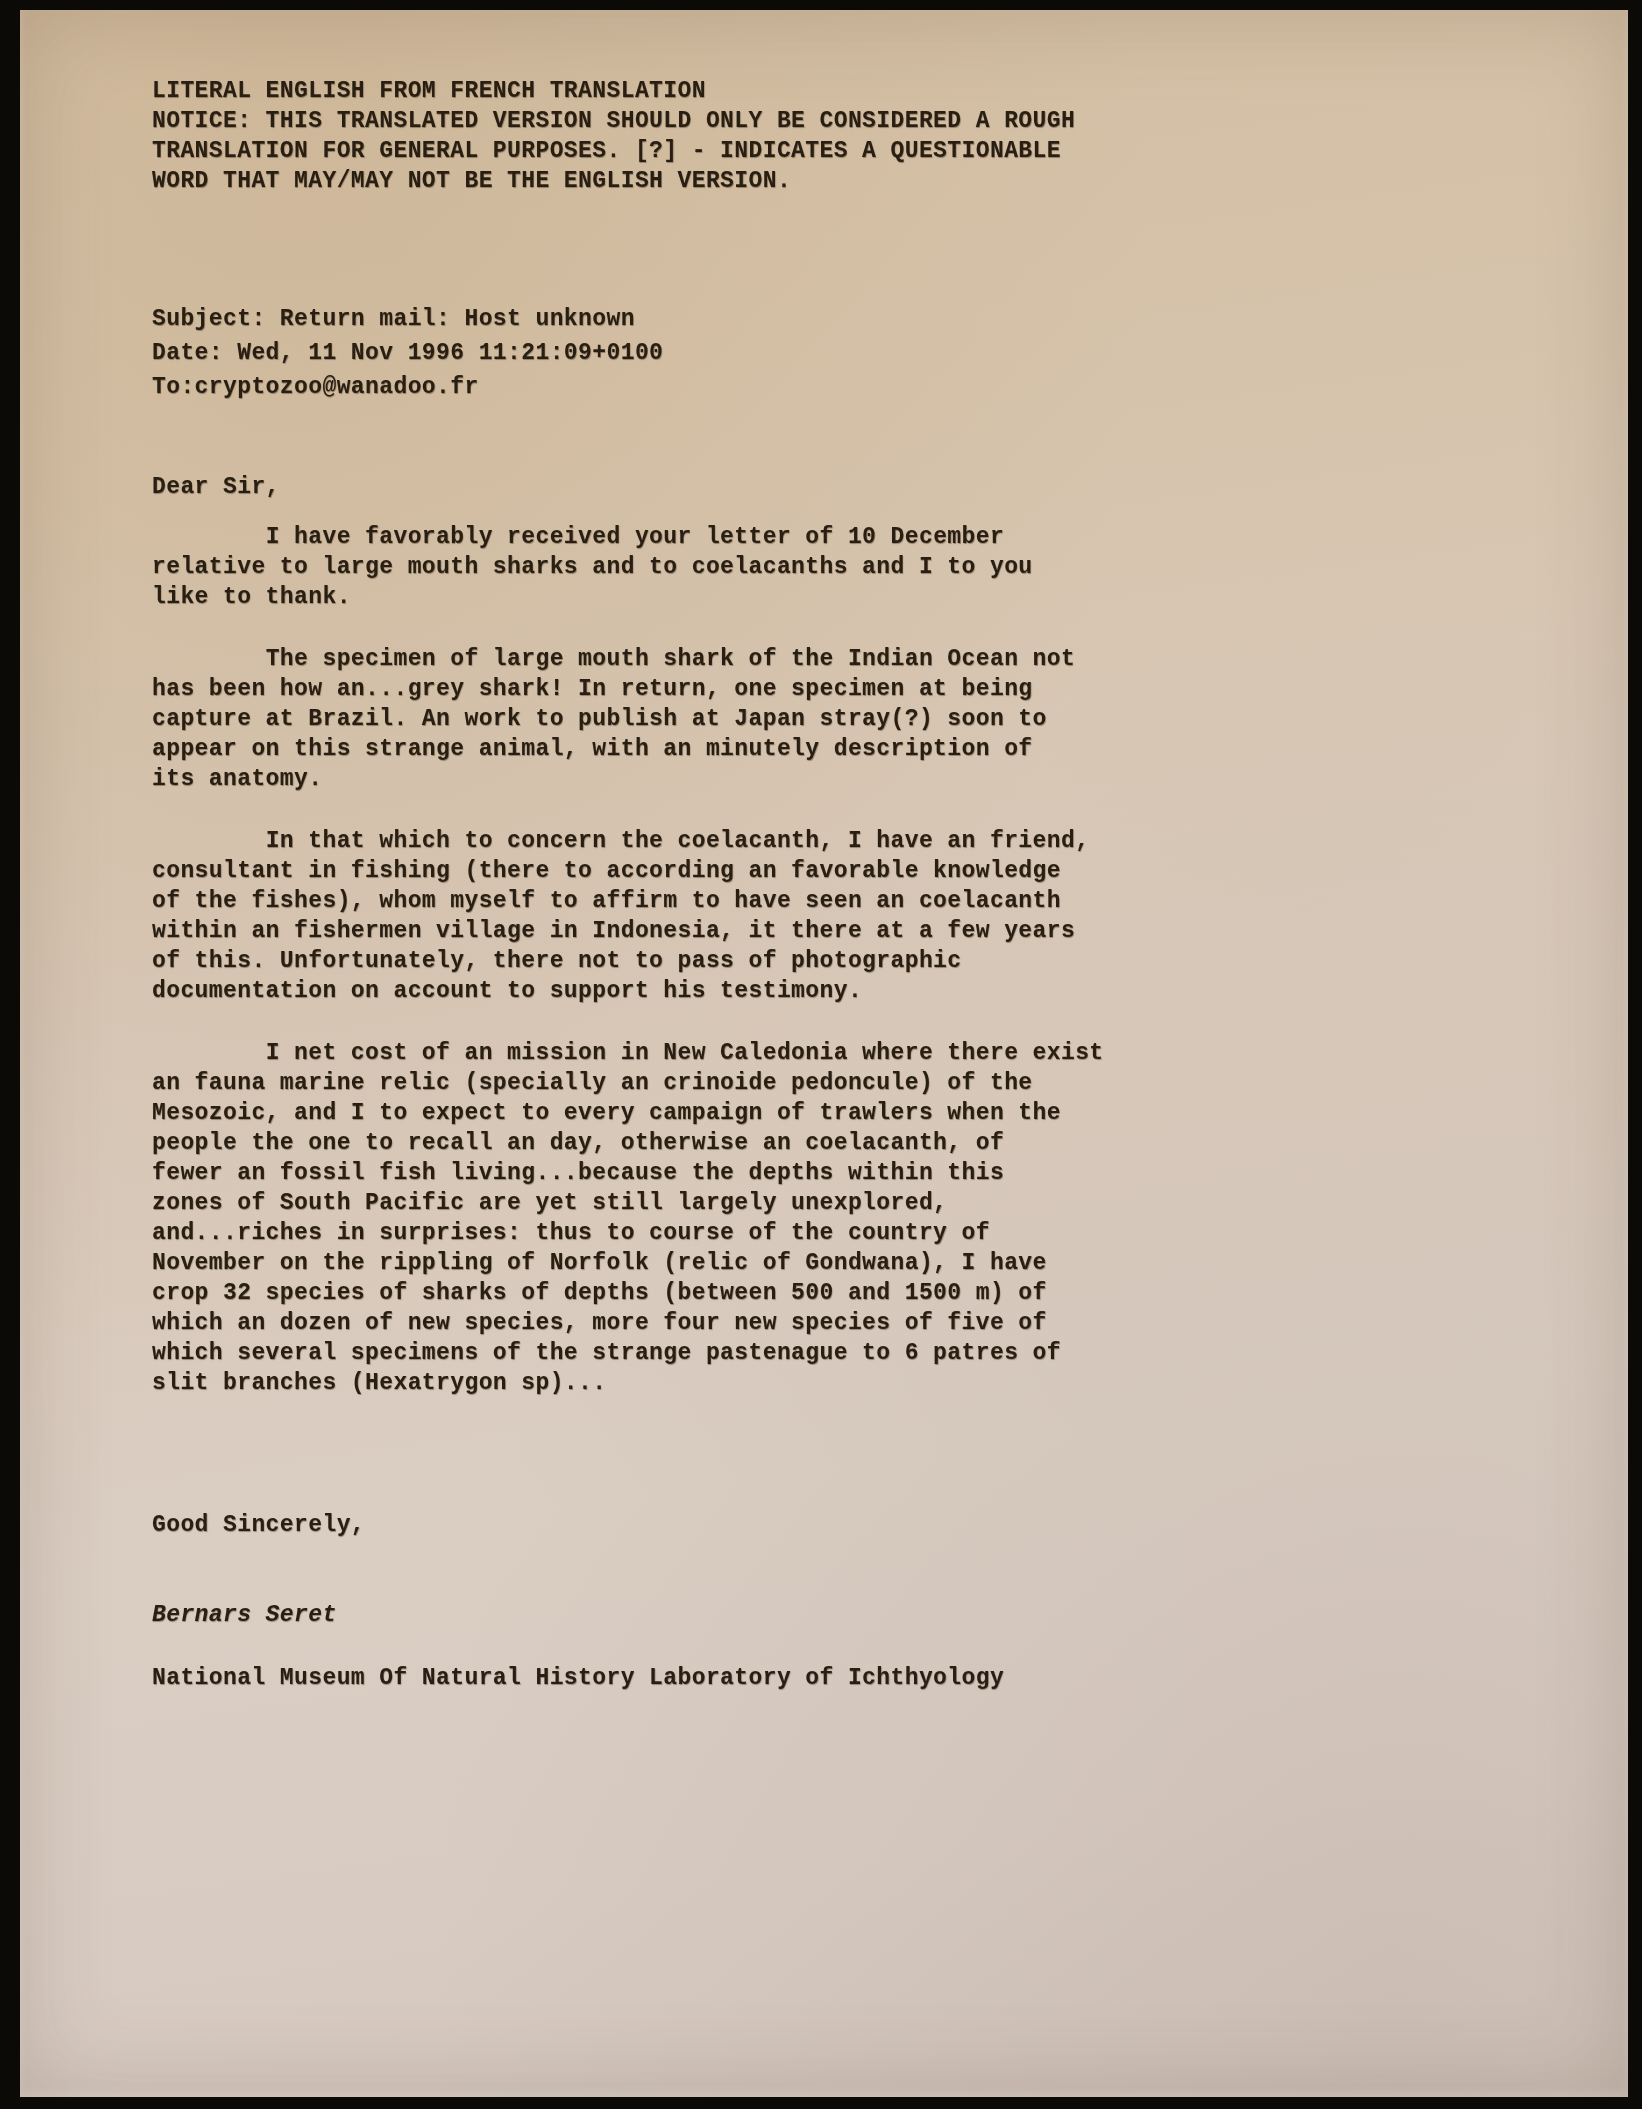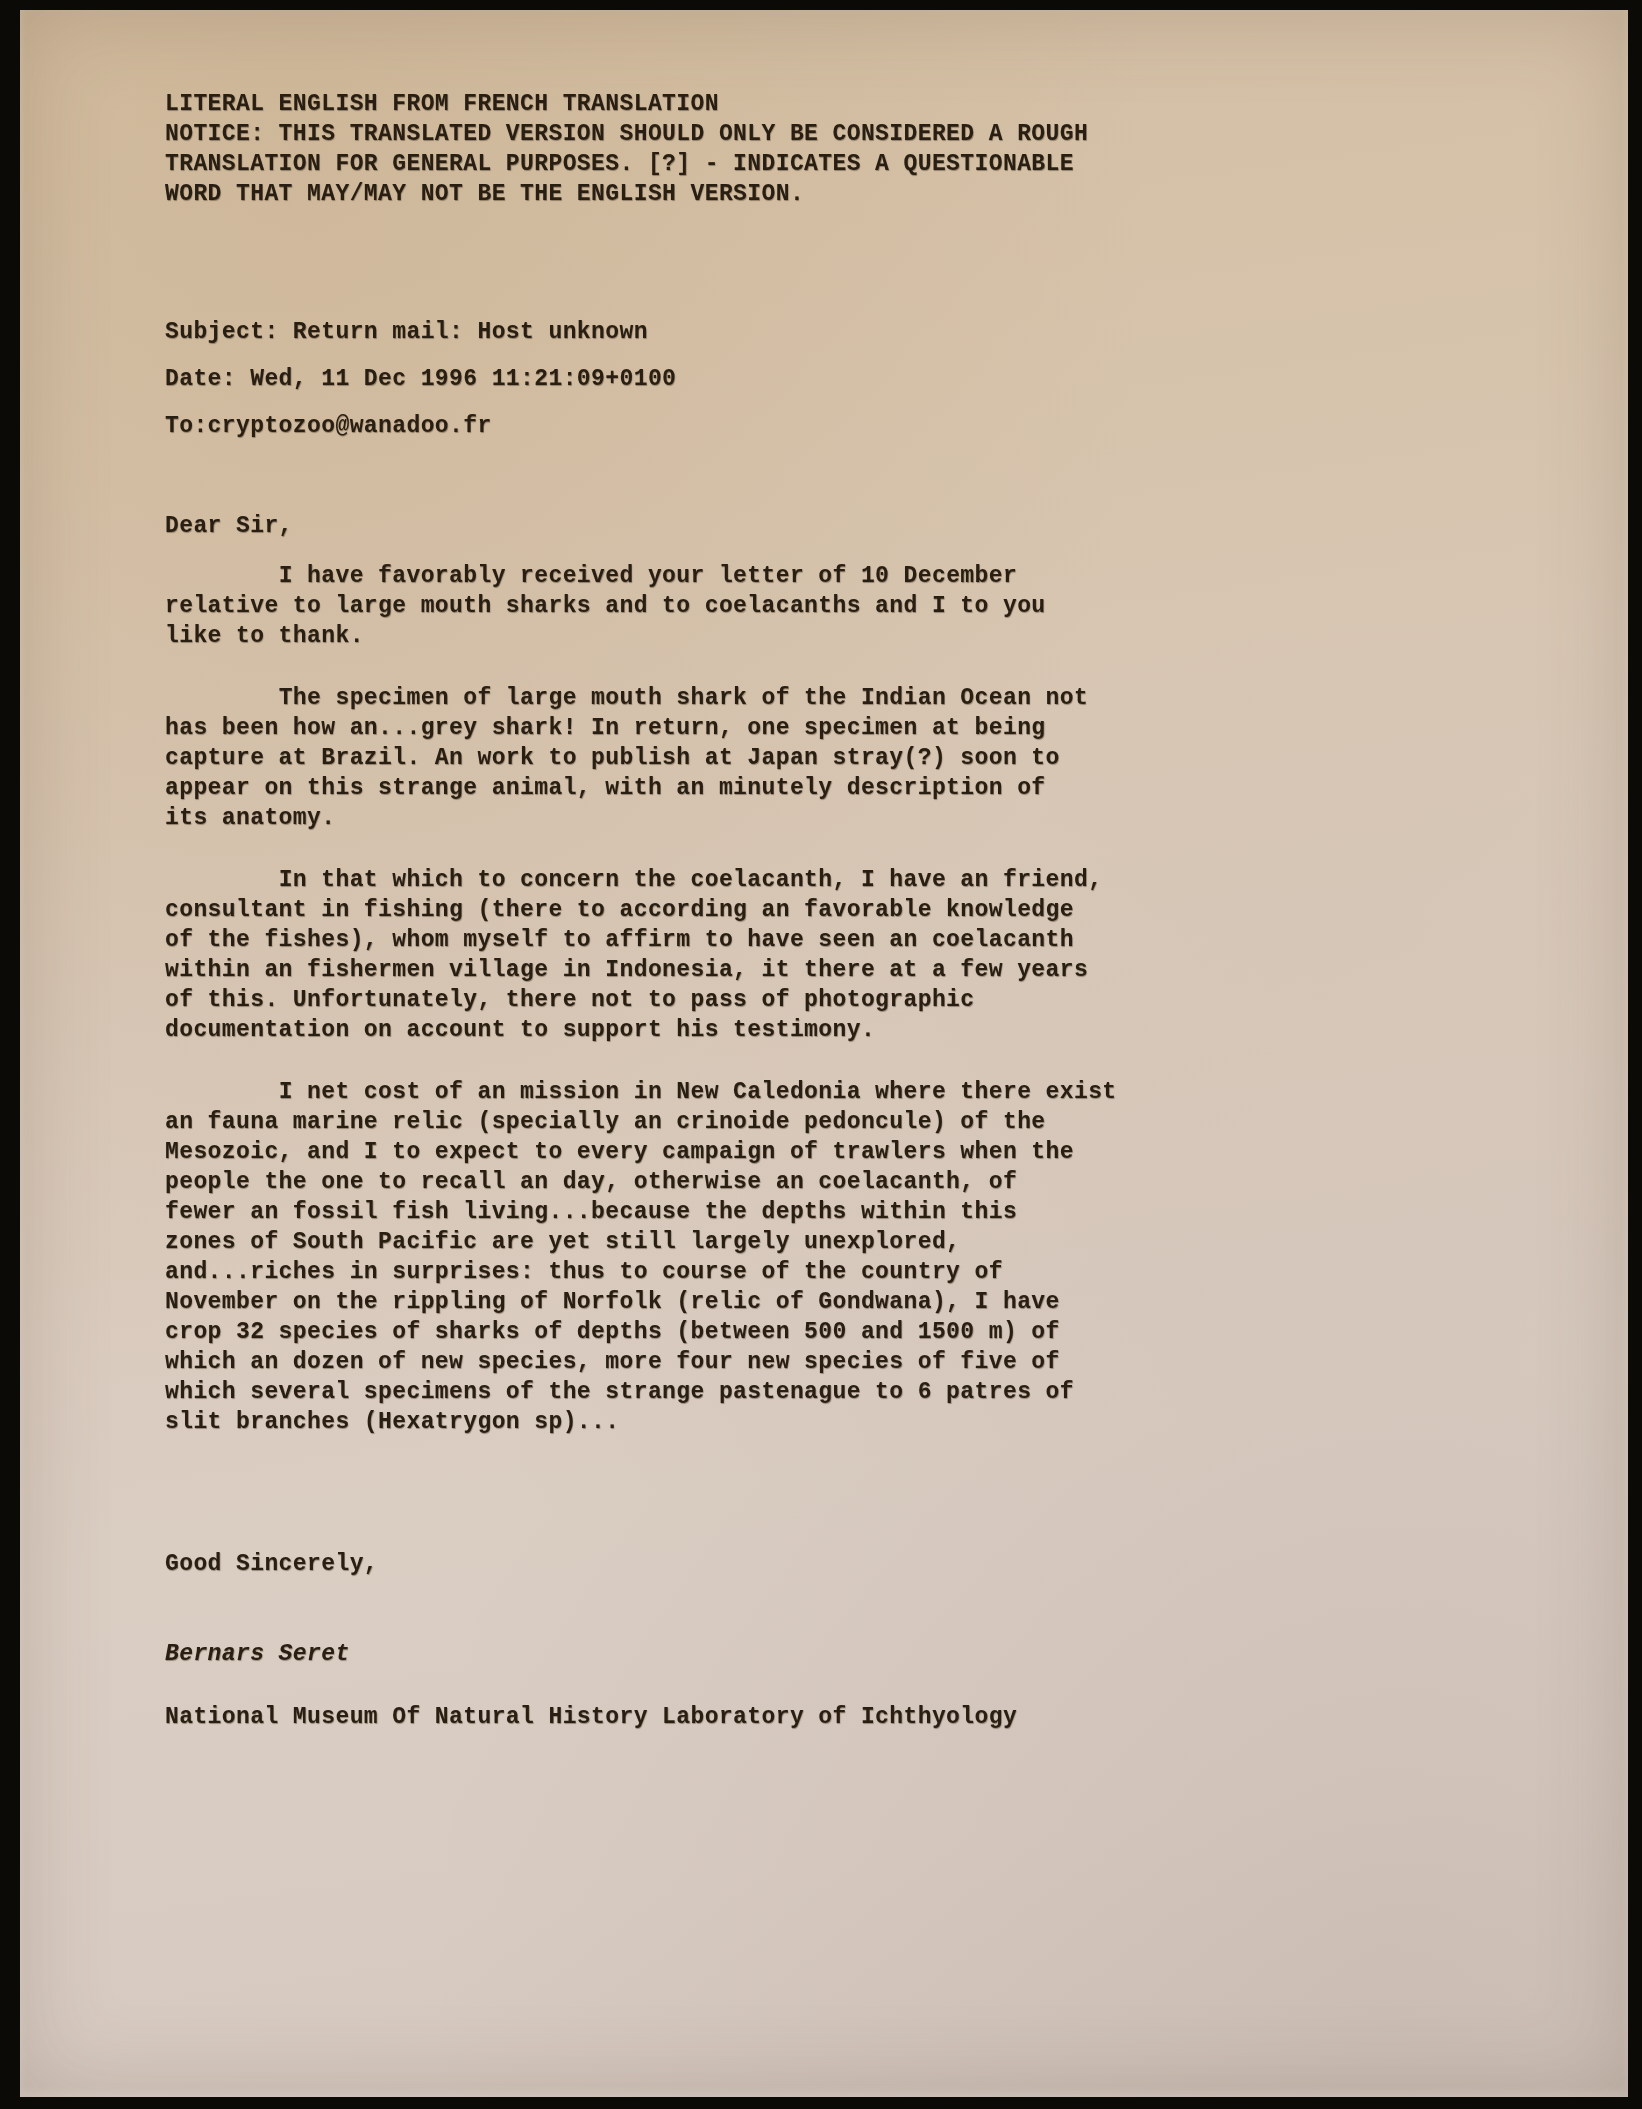--- a/index.html
+++ b/index.html
@@ -33,21 +33,21 @@
     width: 1010px;
     color: #281e12;
     font-size: 23px;
     line-height: 30px;
     font-weight: 700;
     letter-spacing: 0.4px;
     text-shadow: 0.6px 0.6px 0.8px rgba(70,50,30,0.45);
   }
   .block {
     white-space: pre-wrap;
-    margin: 17px;
+    margin: 4px;
   }
   .mail-header  { margin-top: 108px; }
   .salutation   { margin-top: 70px; }
   .para-first   { margin-top: 20px; }
   .para         { margin-top: 32px; }
   .closing      { margin-top: 112px; }
   .signature    { margin-top: 60px; font-style: italic; }
   .organization { margin-top: 33px; }
 </style>
 </head>
@@ -56,21 +56,21 @@
 <div class="paper">
   <div class="content">
 
     <p class="block notice">LITERAL ENGLISH FROM FRENCH TRANSLATION
 NOTICE: THIS TRANSLATED VERSION SHOULD ONLY BE CONSIDERED A ROUGH
 TRANSLATION FOR GENERAL PURPOSES. [?] - INDICATES A QUESTIONABLE
 WORD THAT MAY/MAY NOT BE THE ENGLISH VERSION.</p>
 
     <div class="mail-header">
       <p class="block">Subject: Return mail: Host unknown</p>
-      <p class="block">Date: Wed, 11 Dec 1996 11:21:09+0100</p>
+      <p class="block">Date: Wed, 11 Nov 1996 11:21:09+0100</p>
       <p class="block">To:cryptozoo@wanadoo.fr</p>
     </div>
 
     <p class="block salutation">Dear Sir,</p>
 
     <p class="block para-first">        I have favorably received your letter of 10 December
 relative to large mouth sharks and to coelacanths and I to you
 like to thank.</p>
 
     <p class="block para">        The specimen of large mouth shark of the Indian Ocean not

